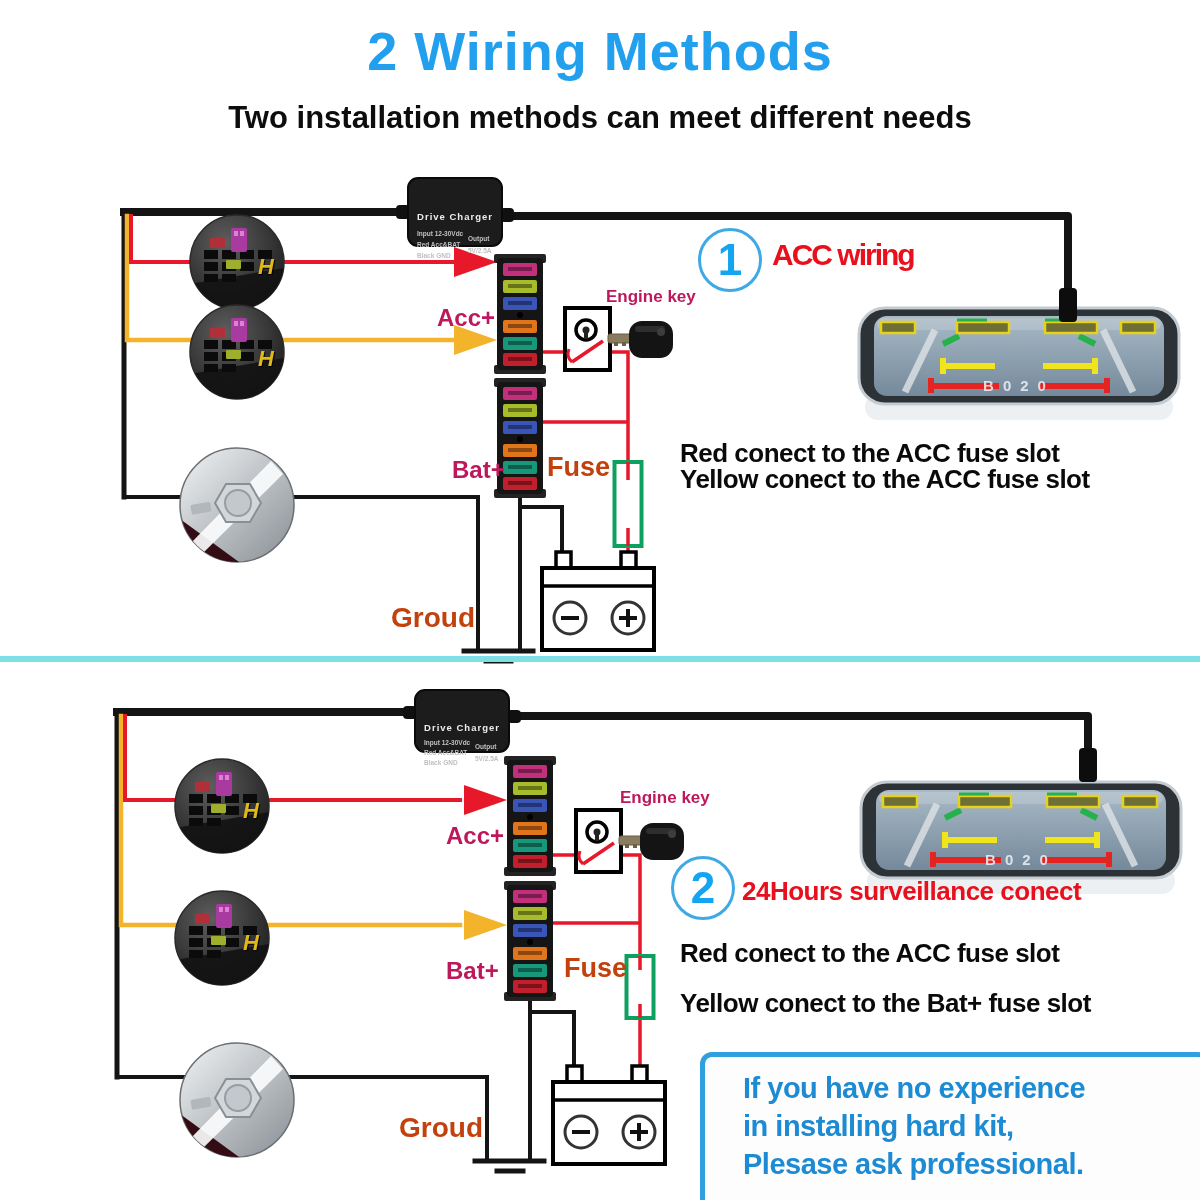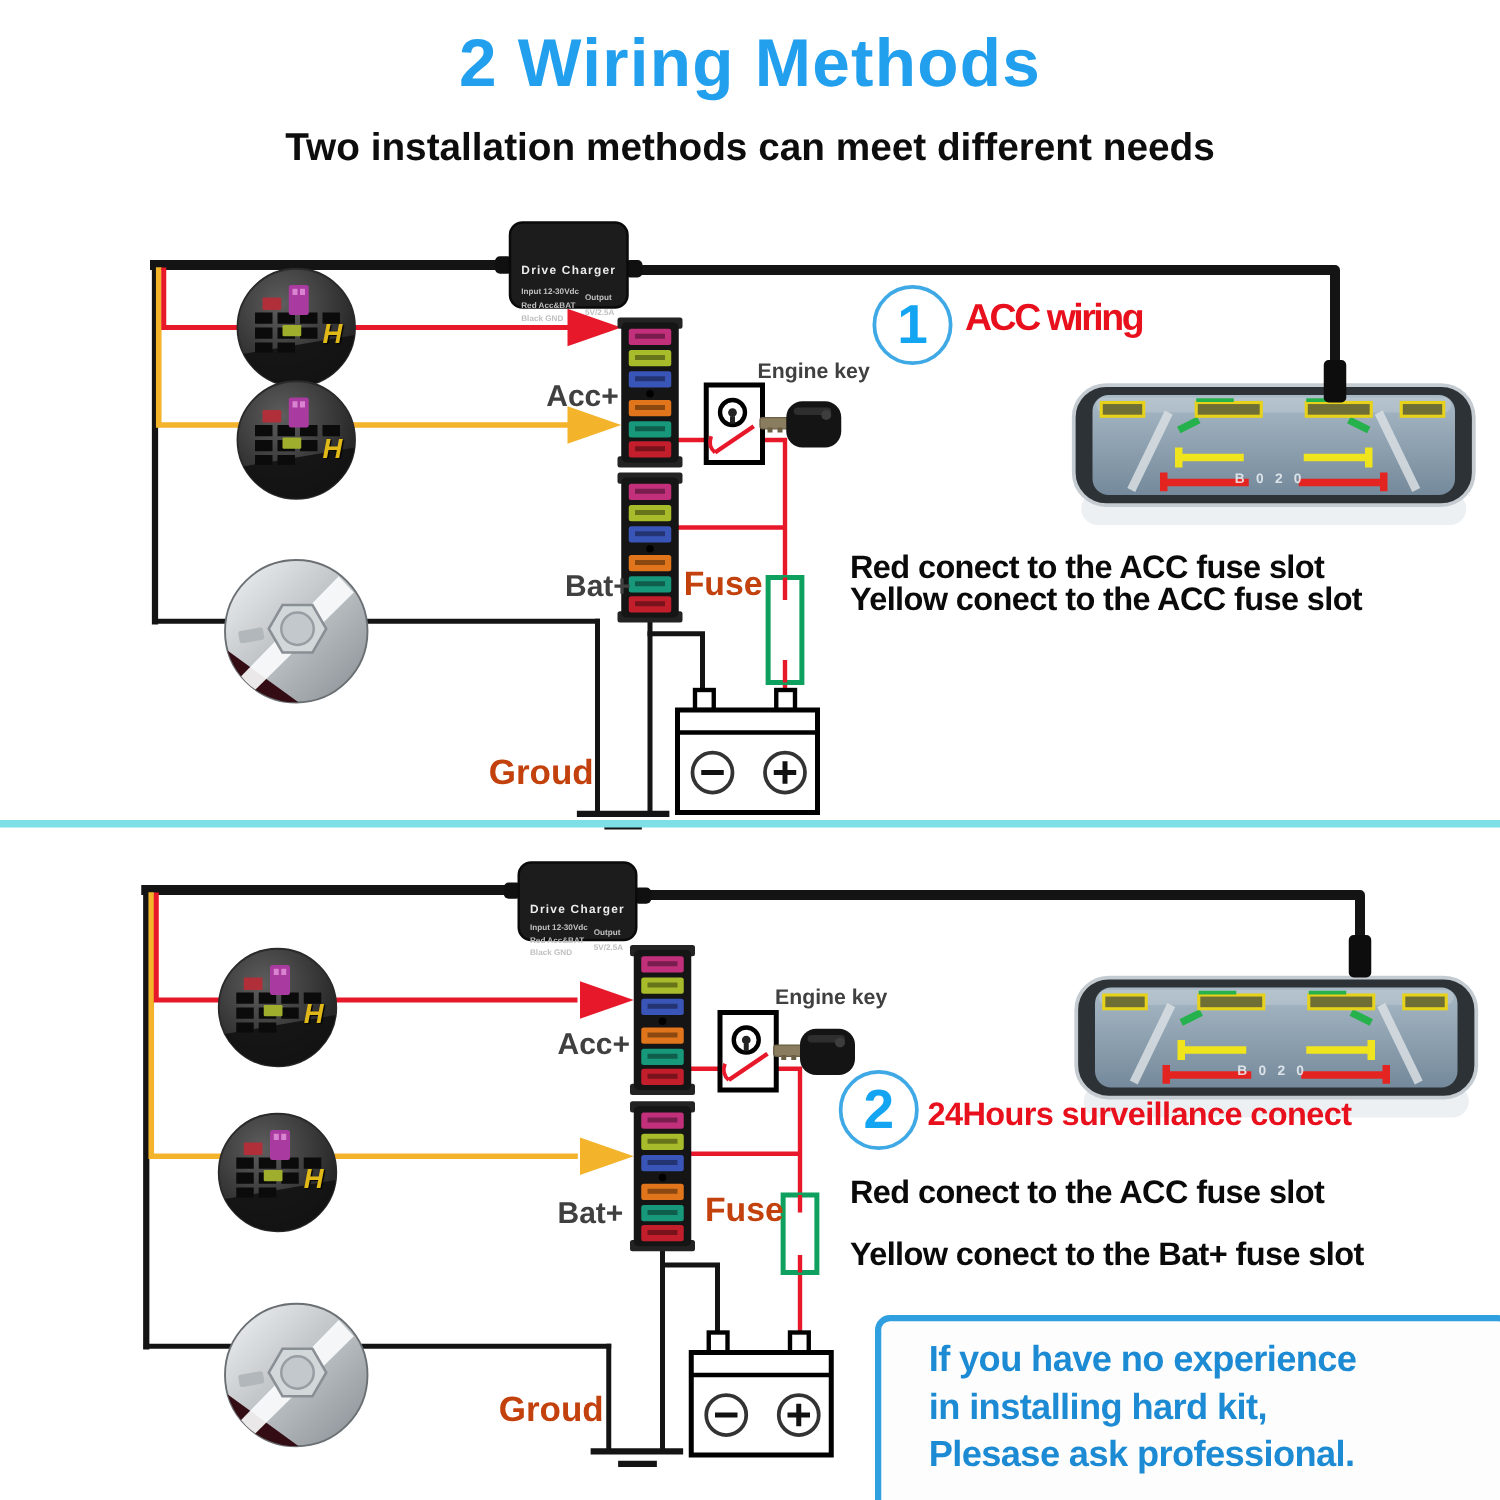--- a/index.html
+++ b/index.html
@@ -2,34 +2,34 @@
 <html><head>
 <meta charset="utf-8">
 <style>
   html,body{margin:0;padding:0;background:#ffffff;}
   .page{position:relative;width:1200px;height:1200px;background:#ffffff;overflow:hidden;
         font-family:"Liberation Sans",sans-serif;font-weight:bold;}
   svg{position:absolute;left:0;top:0;}
   .lbl{position:absolute;white-space:nowrap;font-weight:bold;}
   .title{left:0;top:20px;width:1200px;text-align:center;font-size:54px;color:#22a0ee;letter-spacing:1px;}
   .subtitle{left:0;top:100px;width:1200px;text-align:center;font-size:31px;color:#0d0d0d;}
-  .red-lbl{color:#404040;}
+  .red-lbl{color:#be185d;}
   .blk-lbl{color:#c2410c;}
   .num-circle{position:absolute;width:58px;height:58px;border:3.5px solid #3fa9e6;border-radius:50%;
               display:flex;align-items:center;justify-content:center;font-size:44px;color:#14a5f2;background:#fff;}
   .method-heading{color:#e8101c;}
   .note{position:absolute;left:680px;width:470px;text-align:left;font-size:26px;color:#0a0a0a;letter-spacing:-0.5px;}
   .charger-text{position:absolute;color:#cfcfcf;}
   .charger-text .ct{position:absolute;white-space:nowrap;margin-top:27px;}
   .ct-title{font-size:9.5px;color:#ececec;letter-spacing:1px;}
   .ct-small{font-size:6.5px;color:#c0c0c0;}
   .warning-box{position:absolute;left:700px;top:1052px;width:462px;height:138px;border:5px solid #2f9fe0;
                border-radius:12px;background:#fdfdfd;color:#1d8bd3;font-size:29px;line-height:38px;
                padding-top:12px;padding-left:38px;letter-spacing:-0.5px;}
-  .b020{position:absolute;font-size:11px;letter-spacing:9px;color:rgba(236,241,245,0.85);}
+  .b020{position:absolute;font-size:15px;letter-spacing:9px;color:rgba(236,241,245,0.85);}
   .hletter{position:absolute;font-size:22px;font-style:italic;color:#e0b818;text-shadow:1px 1px 1px #000;}
   .divider{position:absolute;left:0;top:656px;width:1200px;height:6px;background:#7fdfe6;}
 </style>
 </head>
 <body>
 
 <div class="page">
 
 <svg width="1200" height="1200" viewBox="0 0 1200 1200">
   <defs>

